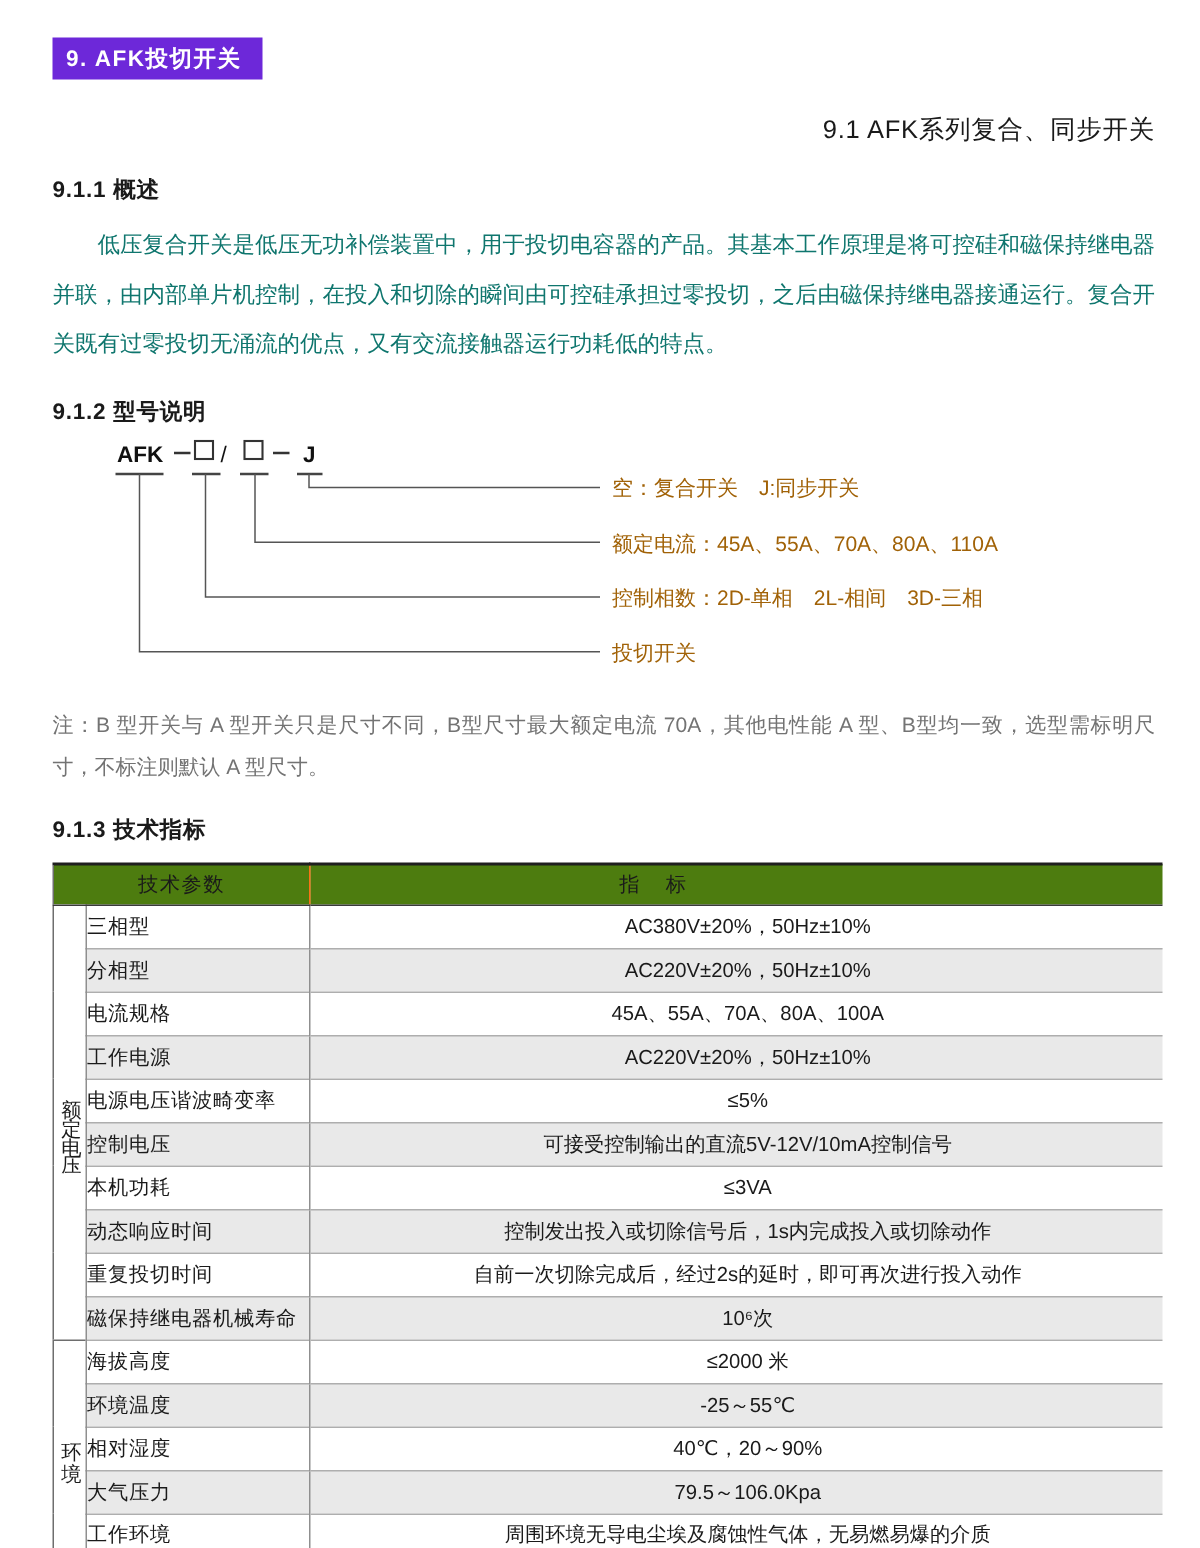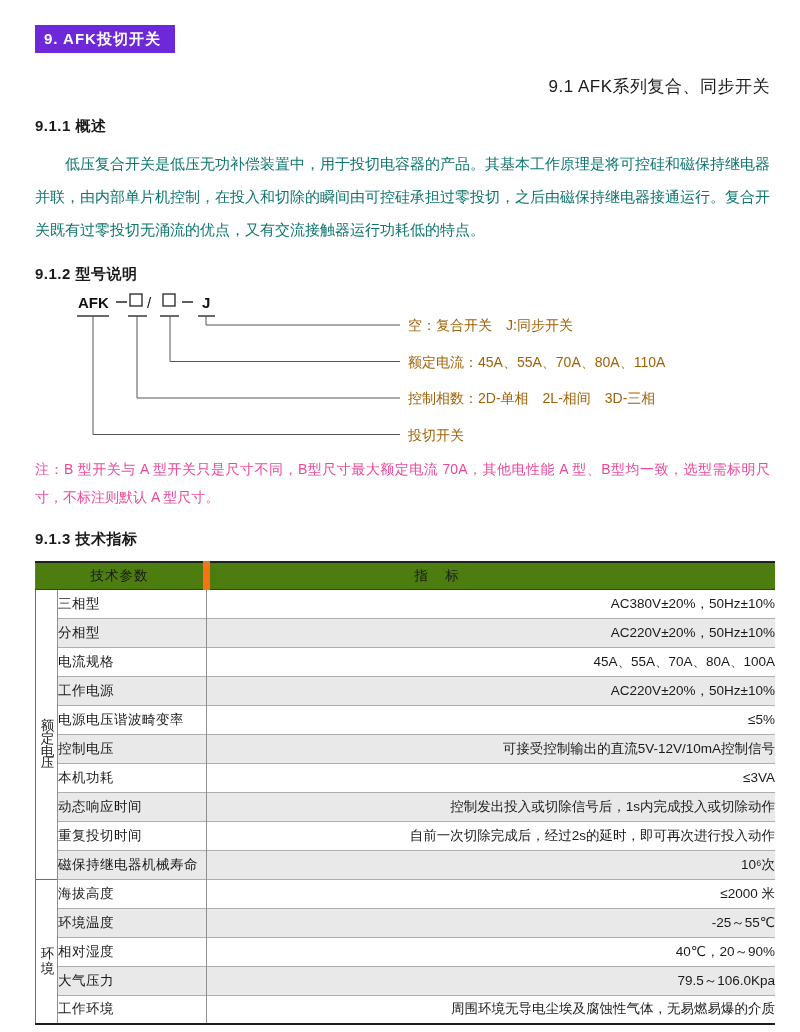--- a/index.html
+++ b/index.html
@@ -29,52 +29,52 @@
   }
 
   .diagram { position:relative; height:165px; margin-top:6px; width:735px; }
   .diagram svg { position:absolute; left:0; top:0; }
   .diagram .dlabel {
     position:absolute; left:373px;
     font-size:14px; line-height:14px; white-space:nowrap; color:#a16207;
   }
 
   .note {
-    margin-top:0; font-size:14px; line-height:28px;
-    text-align:justify; color:#ec4899;
+    margin-top:14px; font-size:14px; line-height:28px;
+    text-align:justify; color:#737373;
   }
 
   .spec-wrap { margin-top:12px; }
   table.spec {
     width:740px; border-collapse:collapse; table-layout:fixed;
     border-top:2px solid #1f1f1f; border-bottom:2px solid #1f1f1f;
     border-left:1px solid #6e6e6e;
     font-size:13.5px;
   }
   table.spec thead th {
     background:#4d7c0f; font-weight:normal;
     height:27px; border-bottom:1px solid #3a3a3a;
   }
   th.h-param { letter-spacing:1px; }
-  th.h-value { border-left:7px solid #f97316; padding-right:110px; letter-spacing:2px; }
+  th.h-value { border-left:1px solid #f97316; padding-right:110px; letter-spacing:2px; }
   table.spec tbody td { height:29px; border-top:1px solid #aeaeae; }
   table.spec tbody tr:first-child td { border-top:none; }
   table.spec tbody tr:nth-child(even) { background:#e9e9e9; }
   td.group {
     background:#ffffff; text-align:center; vertical-align:middle;
     border-right:1px solid #8f8f8f; border-top:1px solid #6e6e6e !important;
   }
   tr:first-child td.group { border-top:none !important; }
   .group-label {
     display:inline-block;
     writing-mode:vertical-rl; text-orientation:upright;
     letter-spacing:13px; font-size:13.5px; line-height:22px;
   }
   td.param { text-align:left; border-right:1px solid #8f8f8f; letter-spacing:0.5px; }
-  td.value { text-align:right; padding-left:15px; }
+  td.value { text-align:center; padding-left:15px; }
 </style>
 </head>
 <body>
 
 <div class="page">
 
   <div class="banner">9. AFK投切开关</div>
 
   <h2 class="sec">9.1 AFK系列复合、同步开关</h2>
 

